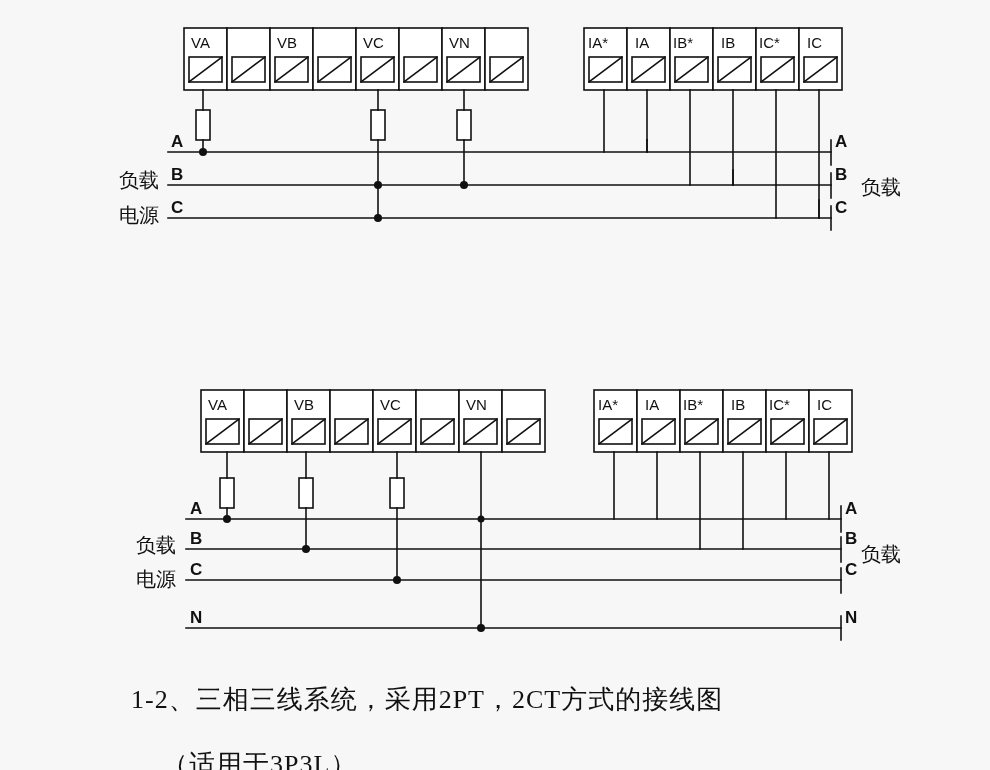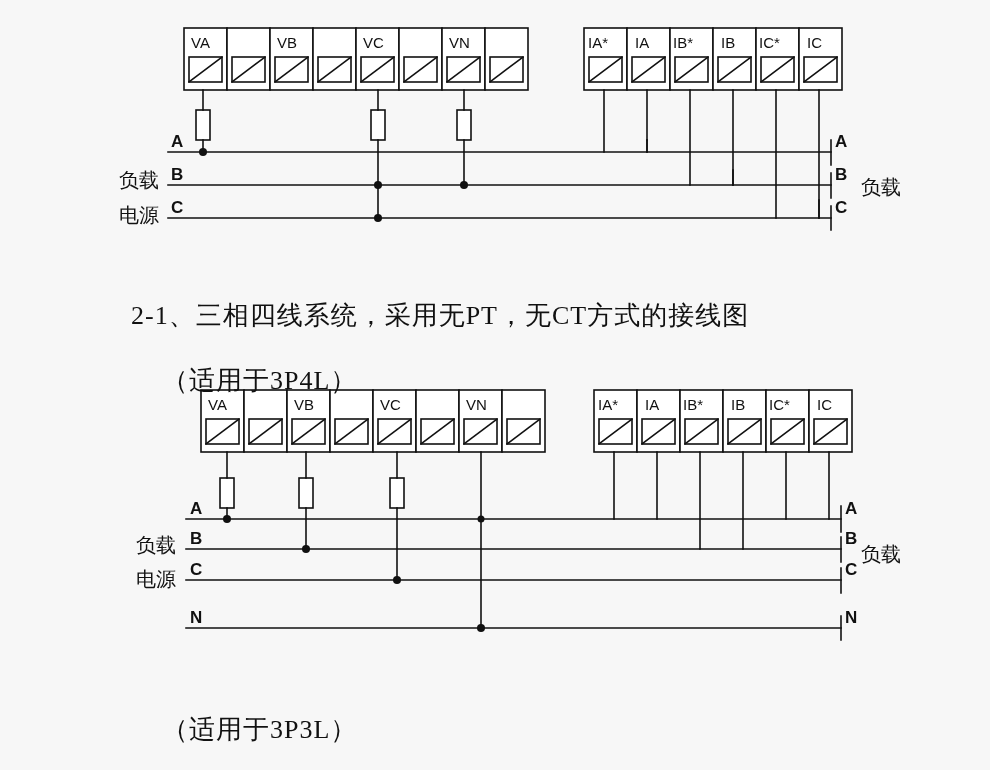--- a/index.html
+++ b/index.html
@@ -297,22 +297,19 @@
     <text x="103" y="187">负载</text>
     <text x="103" y="222">电源</text>
     <text x="845" y="194">负载</text>
 
     <text x="120" y="552">负载</text>
     <text x="120" y="586">电源</text>
     <text x="845" y="561">负载</text>
   </g>
 </svg>
 
-<div class="cap" id="caption1">
-  <span>2-1、三相四线系统，采用无PT，无CT方式的接线图</span>
-  <span class="line2">（适用于3P4L）</span>
-</div>
 
 <div class="cap" id="caption2">
+  <span>1-2、三相三线系统，采用2PT，2CT方式的接线图</span>
   <span class="line2">（适用于3P3L）</span>
 </div>
 
 </div>
 
 </body></html>

